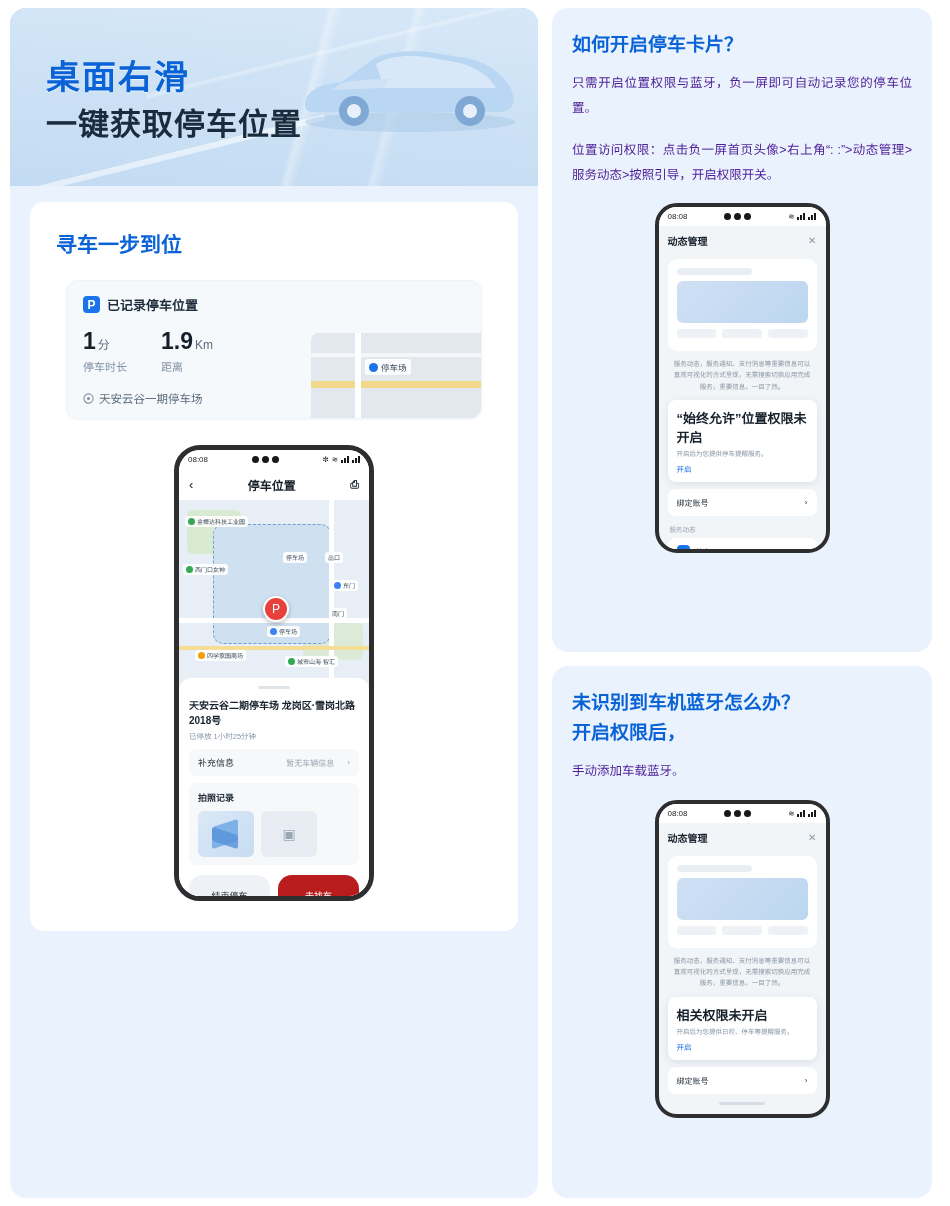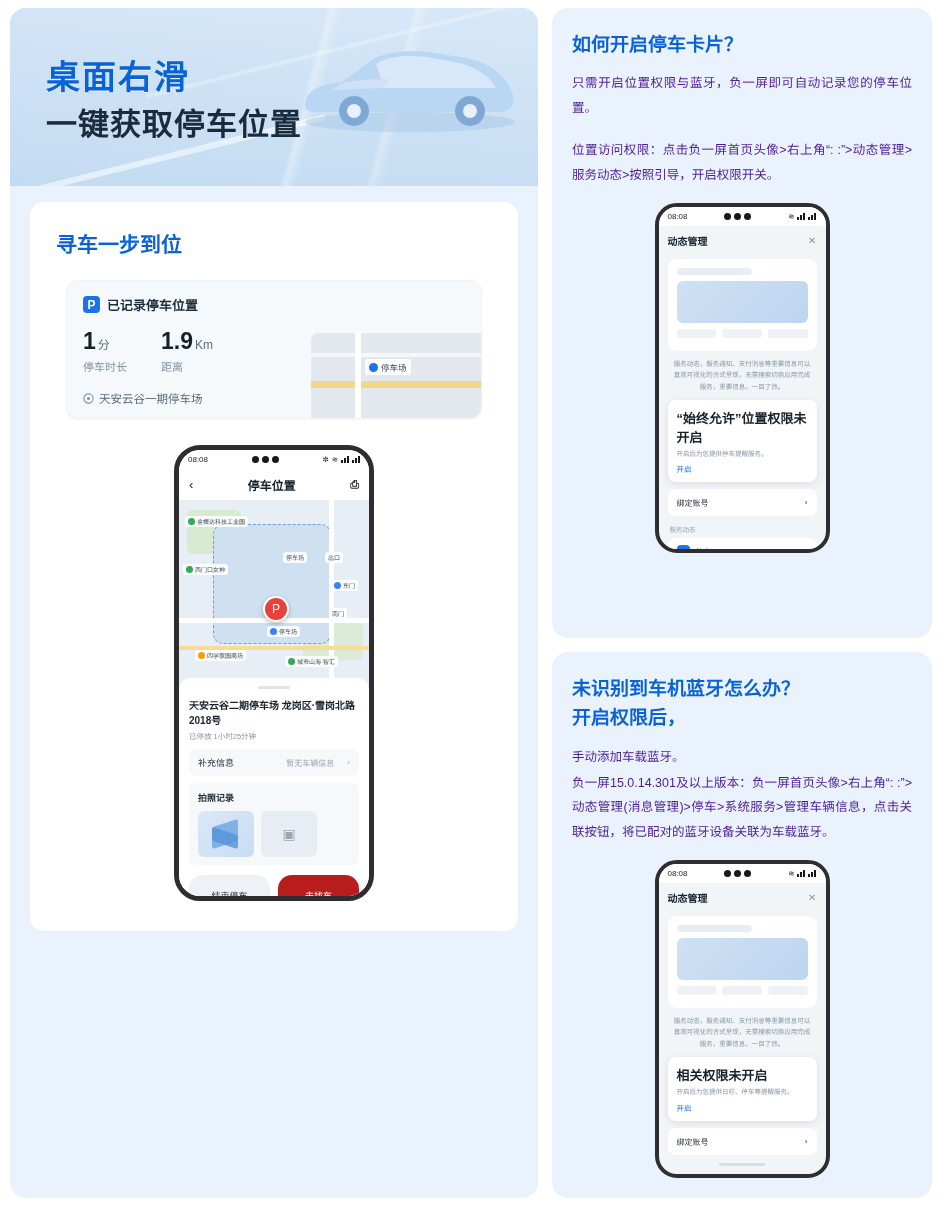--- a/index.html
+++ b/index.html
@@ -508,21 +508,20 @@
           </div>
 
         </div>
       </div>
     </div>
 
     <div class="r-card two">
       <div class="r-title">未识别到车机蓝牙怎么办？</div>
       <div class="r-title">开启权限后，</div>
       <div class="r-body">手动添加车载蓝牙。</div>
-      <div class="r-body" style="margin-top:2px">负一屏15.0.14.301及以上版本：负一屏首页头像&gt;右上角“: :”&gt;动态管理(消息管理)&gt;停车&gt;系统服务&gt;管理车辆信息，点击关联按钮，将已配对的蓝牙设备关联为车载蓝牙。</div>
 
       <div class="phone-s h2">
         <div class="status-bar">
           <span>08:08</span>
           <span class="sb-dots">
             <i class="sb-dot"></i>
             <i class="sb-dot"></i>
             <i class="sb-dot"></i>
           </span>
           <span class="sb-right">

